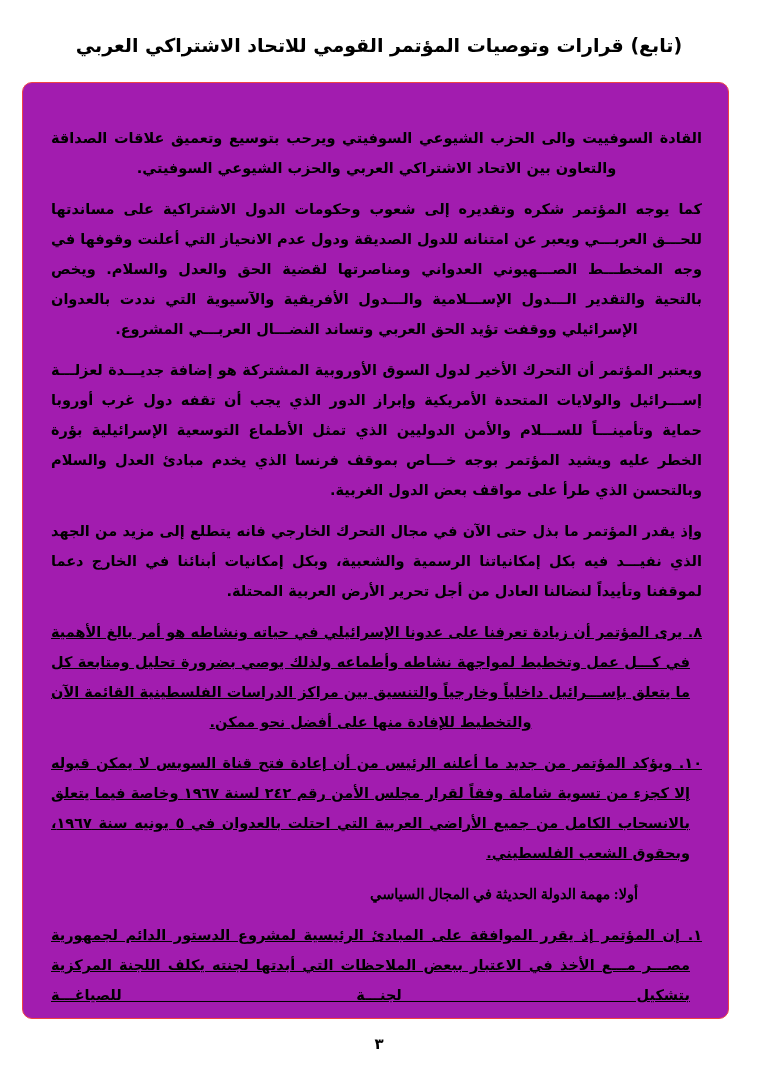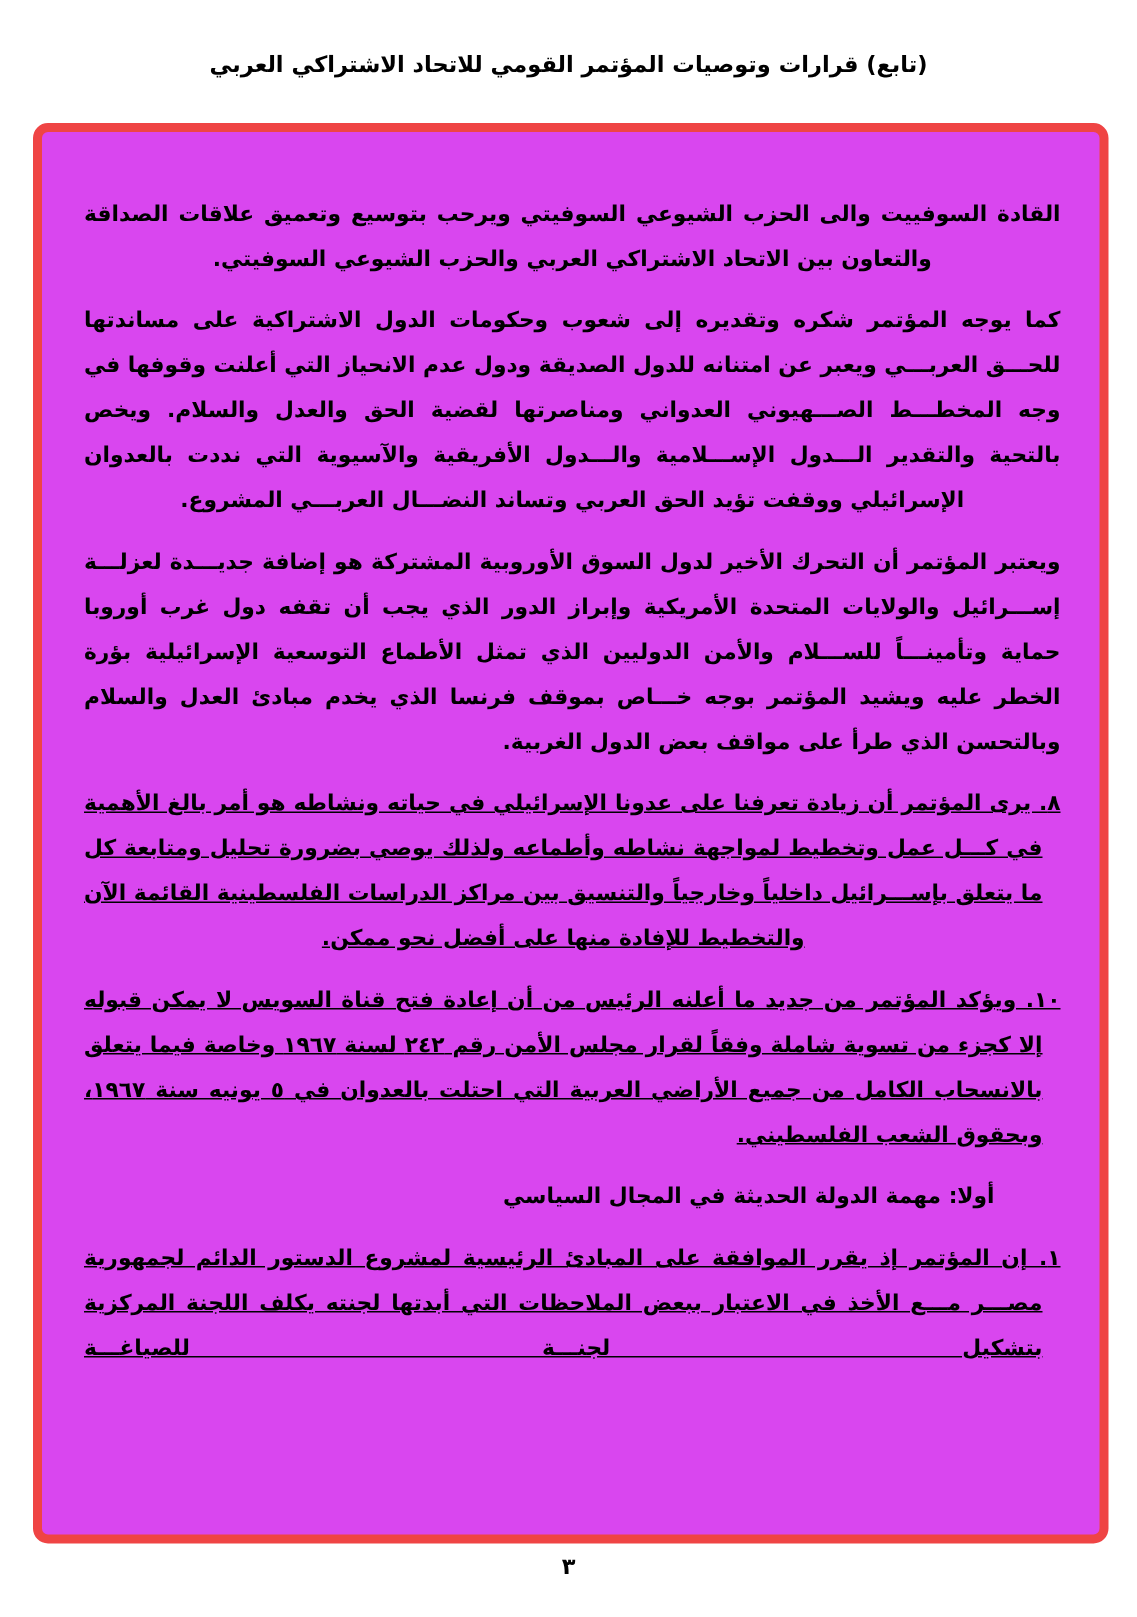--- a/index.html
+++ b/index.html
@@ -9,49 +9,50 @@
     position: relative;
     overflow: hidden;
     font-family: "DejaVu Sans", sans-serif;
     color: #000;
   }
   .page-header {
     position: absolute;
     top: 34px; left: 0; width: 100%;
     text-align: center;
     direction: rtl;
-    font-size: 15px;
+    font-size: 19px;
     font-weight: bold;
     letter-spacing: 0.2px;
   }
   .content-box {
     position: absolute;
     left: 22px; top: 82px;
     width: 705px; height: 935px;
-    border: 6px solid #ef4444;
+    border: 1px solid #ef4444;
     border-radius: 10px;
     overflow: hidden;
-    background: #d946ef;
+    background: #a21caf;
   }
   .content {
     direction: rtl;
     padding: 40px 26px 0 28px;
     font-size: 14.5px;
     font-weight: bold;
     line-height: 30px;
     text-align: justify;
   }
   .para { margin: 0 0 11px 0; }
   .center-last { text-align-last: center; }
   .justify-last { text-align-last: justify; }
   .numbered-item { padding-right: 12px; text-indent: -12px; text-decoration: underline; }
   .section-heading {
     text-align: left;
     text-align-last: right;
-    margin: 0 44px 11px 0;
+    margin: 0 64px 11px 0;
+    font-family: Liberation Serif, serif;
   }
   .page-number {
     position: absolute;
     top: 1035px; left: 0; width: 100%;
     text-align: center;
     font-size: 15px;
     font-weight: bold;
   }
 </style>
 </head>
@@ -61,20 +62,21 @@
 
 <div class="content-box">
   <div class="content">
 
     <div class="para center-last">القادة السوفييت والى الحزب الشيوعي السوفيتي ويرحب بتوسيع وتعميق علاقات الصداقة والتعاون بين الاتحاد الاشتراكي العربي والحزب الشيوعي السوفيتي.</div>
 
     <div class="para center-last">كما يوجه المؤتمر شكره وتقديره إلى شعوب وحكومات الدول الاشتراكية على مساندتها للحـــق العربـــي ويعبر عن امتنانه للدول الصديقة ودول عدم الانحياز التي أعلنت وقوفها في وجه المخطـــط الصـــهيوني العدواني ومناصرتها لقضية الحق والعدل والسلام. ويخص بالتحية والتقدير الـــدول الإســـلامية والـــدول الأفريقية والآسيوية التي نددت بالعدوان الإسرائيلي ووقفت تؤيد الحق العربي وتساند النضـــال العربـــي المشروع.</div>
 
     <div class="para">ويعتبر المؤتمر أن التحرك الأخير لدول السوق الأوروبية المشتركة هو إضافة جديـــدة لعزلـــة إســـرائيل والولايات المتحدة الأمريكية وإبراز الدور الذي يجب أن تقفه دول غرب أوروبا حماية وتأمينـــاً للســـلام والأمن الدوليين الذي تمثل الأطماع التوسعية الإسرائيلية بؤرة الخطر عليه ويشيد المؤتمر بوجه خـــاص بموقف فرنسا الذي يخدم مبادئ العدل والسلام وبالتحسن الذي طرأ على مواقف بعض الدول الغربية.</div>
 
+    <div class="para">وإذ يقدر المؤتمر ما بذل حتى الآن في مجال التحرك الخارجي فانه يتطلع إلى مزيد من الجهد الذي نفيـــد فيه بكل إمكانياتنا الرسمية والشعبية، وبكل إمكانيات أبنائنا في الخارج دعما لموقفنا وتأييداً لنضالنا العادل من أجل تحرير الأرض العربية المحتلة.</div>
 
     <div class="para numbered-item center-last">٨.  يرى المؤتمر أن زيادة تعرفنا على عدونا الإسرائيلي في حياته ونشاطه هو أمر بالغ الأهمية في كـــل عمل وتخطيط لمواجهة نشاطه وأطماعه ولذلك يوصي بضرورة تحليل ومتابعة كل ما يتعلق بإســـرائيل داخلياً وخارجياً والتنسيق بين مراكز الدراسات الفلسطينية القائمة الآن والتخطيط للإفادة منها على أفضل نحو ممكن.</div>
 
 
     <div class="para numbered-item">١٠. ويؤكد المؤتمر من جديد ما أعلنه الرئيس من أن إعادة فتح قناة السويس لا يمكن قبوله إلا كجزء من تسوية شاملة وفقاً لقرار مجلس الأمن رقم ٢٤٢ لسنة ١٩٦٧ وخاصة فيما يتعلق بالانسحاب الكامل من جميع الأراضي العربية التي احتلت بالعدوان في ٥ يونيه سنة ١٩٦٧، وبحقوق الشعب الفلسطيني.</div>
 
     <div class="para section-heading">أولا: مهمة الدولة الحديثة في المجال السياسي</div>
 
     <div class="para numbered-item justify-last">١.   إن المؤتمر إذ يقرر الموافقة على المبادئ الرئيسية لمشروع الدستور الدائم لجمهورية مصـــر مـــع الأخذ في الاعتبار ببعض الملاحظات التي أبدتها لجنته يكلف اللجنة المركزية بتشكيل لجنـــة للصياغـــة</div>
 

